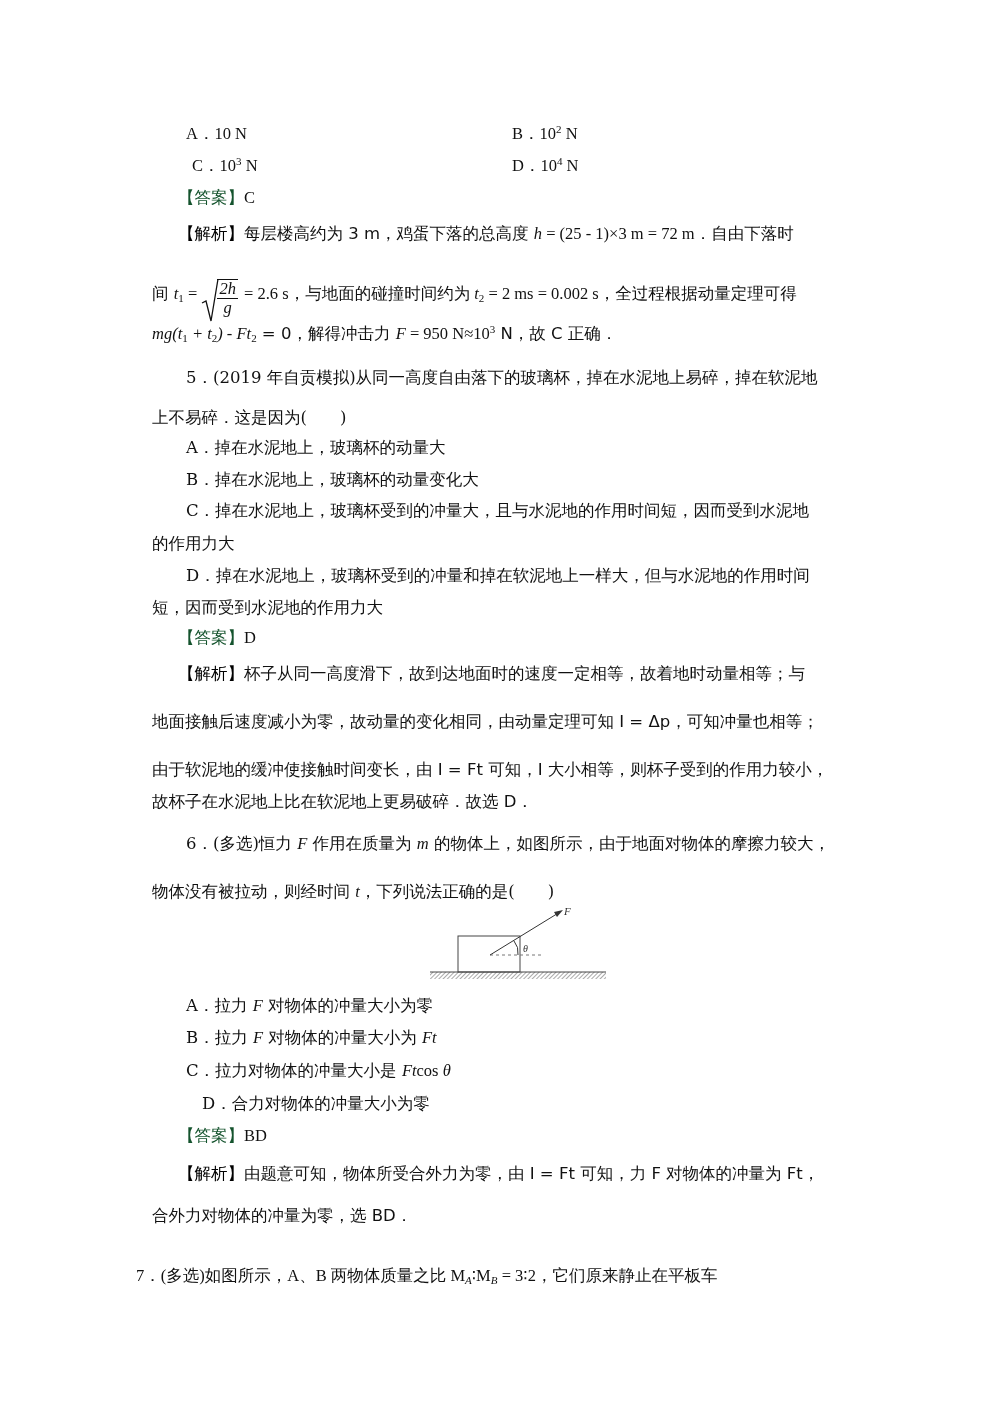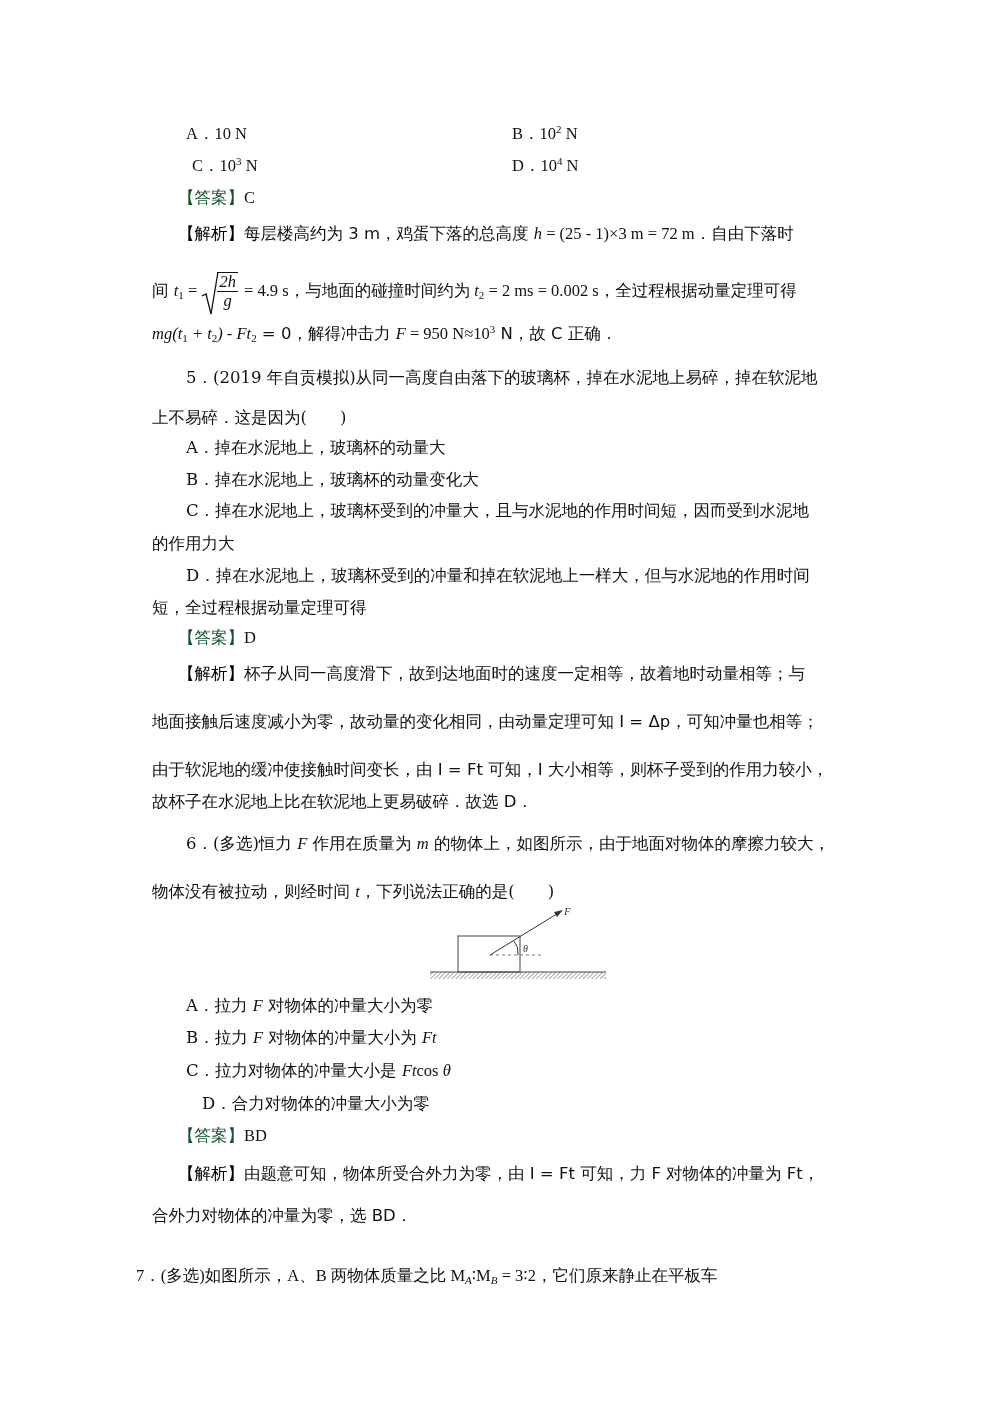--- a/index.html
+++ b/index.html
@@ -9,21 +9,21 @@
   .sans { font-family: "DejaVu Sans", "Liberation Sans", sans-serif; }
   .serif { font-family: "Liberation Serif", "DejaVu Serif", serif; }
   .it { font-style: italic; font-family: "Liberation Serif", serif; }
   .red { color: #14532d; }
   .blue { color: #000000; }
   sup { font-size: 11px; vertical-align: 6px; line-height: 0; }
   sub { font-size: 11px; vertical-align: -3px; line-height: 0; }
   .frac { display: inline-block; vertical-align: middle; text-align: center; margin: 0 2px; }
   .frac .num { display: block; border-bottom: 1px solid #111; line-height: 18px; padding: 0 2px; }
   .frac .den { display: block; line-height: 18px; }
-  .sqrt { display: inline-block; vertical-align: middle; position: relative; padding-left: 16px; }
+  .sqrt { display: inline-block; vertical-align: middle; position: relative; padding-left: 16px; margin-top: 7px; }
   .sqrt svg { position: absolute; left: 0; top: -2px; }
   .sqrt .frac { border-top: 1px solid #111; margin-left: 0; }
   .q7 { font-family: "Liberation Serif", serif; }
 </style>
 </head>
 <body>
 
 <div class="line serif" style="left:186px; top:124px;">
   <span>A．</span><span>10 N</span>
 </div>
@@ -41,35 +41,35 @@
   <span class="red sans">【答案】</span><span class="serif">C</span>
 </div>
 
 <div class="line sans" style="left:178px; top:224px;">
   <span class="blue">【解析】</span><span>每层楼高约为 3 m，鸡蛋下落的总高度 </span><span class="it">h</span><span class="serif"> = (25 - 1)×3 m = 72 m．自由下落时</span>
 </div>
 
 <div class="line sans" style="left:152px; top:272px;">
   <span>间 </span><span class="it">t</span><sub class="serif">1</sub><span class="serif"> = </span><span class="sqrt"><svg width="18" height="46">
         <polyline points="1,26 5,24 10,44 17,2" fill="none" stroke="#111" stroke-width="1.3"></polyline>
-      </svg><span class="frac"><span class="num it">2h</span><span class="den it">g</span></span></span><span class="serif"> = 4.9 s，与地面的碰撞时间约为 </span><span class="it">t</span><sub class="serif">2</sub><span class="serif"> = 2 ms = 0.002 s，全过程根据动量定理可得</span>
+      </svg><span class="frac"><span class="num it">2h</span><span class="den it">g</span></span></span><span class="serif"> = 2.6 s，与地面的碰撞时间约为 </span><span class="it">t</span><sub class="serif">2</sub><span class="serif"> = 2 ms = 0.002 s，全过程根据动量定理可得</span>
 </div>
 
 <div class="line sans" style="left:152px; top:324px;">
   <span class="it">mg(t</span><sub class="serif">1</sub><span class="it"> + t</span><sub class="serif">2</sub><span class="it">) - Ft</span><sub class="serif">2</sub><span> = 0，解得冲击力 </span><span class="it">F</span><span class="serif"> = 950 N≈10</span><sup class="serif">3</sup><span> N，故 C 正确．</span>
 </div>
 
 <div class="line" style="left:186px; top:368px;">5．(2019 年自贡模拟)从同一高度自由落下的玻璃杯，掉在水泥地上易碎，掉在软泥地</div>
 <div class="line" style="left:152px; top:408px;">上不易碎．这是因为(　　)</div>
 <div class="line" style="left:186px; top:438px;">A．掉在水泥地上，玻璃杯的动量大</div>
 <div class="line" style="left:186px; top:470px;">B．掉在水泥地上，玻璃杯的动量变化大</div>
 <div class="line" style="left:186px; top:501px;">C．掉在水泥地上，玻璃杯受到的冲量大，且与水泥地的作用时间短，因而受到水泥地</div>
 <div class="line" style="left:152px; top:534px;">的作用力大</div>
 <div class="line" style="left:186px; top:566px;">D．掉在水泥地上，玻璃杯受到的冲量和掉在软泥地上一样大，但与水泥地的作用时间</div>
-<div class="line" style="left:152px; top:598px;">短，全过程根据动量定理可得</div>
+<div class="line" style="left:152px; top:598px;">短，因而受到水泥地的作用力大</div>
 <div class="line" style="left:178px; top:628px;">
   <span class="red sans">【答案】</span><span class="serif">D</span>
 </div>
 <div class="line sans" style="left:178px; top:664px;">
   <span class="blue">【解析】</span><span>杯子从同一高度滑下，故到达地面时的速度一定相等，故着地时动量相等；与</span>
 </div>
 <div class="line sans" style="left:152px; top:712px;">地面接触后速度减小为零，故动量的变化相同，由动量定理可知 I = Δp，可知冲量也相等；</div>
 <div class="line sans" style="left:152px; top:760px;">由于软泥地的缓冲使接触时间变长，由 I = Ft 可知，I 大小相等，则杯子受到的作用力较小，</div>
 <div class="line sans" style="left:152px; top:792px;">故杯子在水泥地上比在软泥地上更易破碎．故选 D．</div>
 

